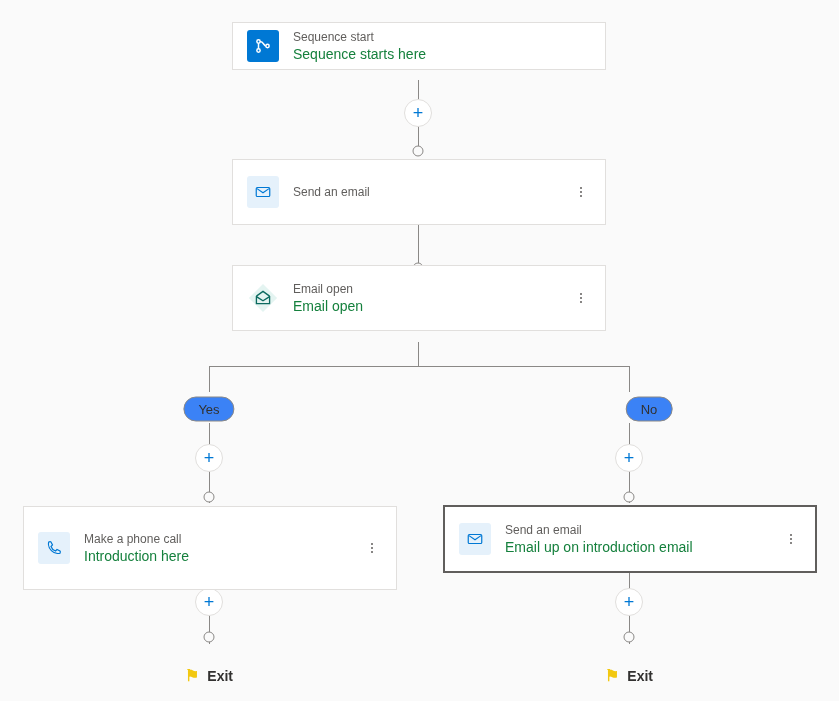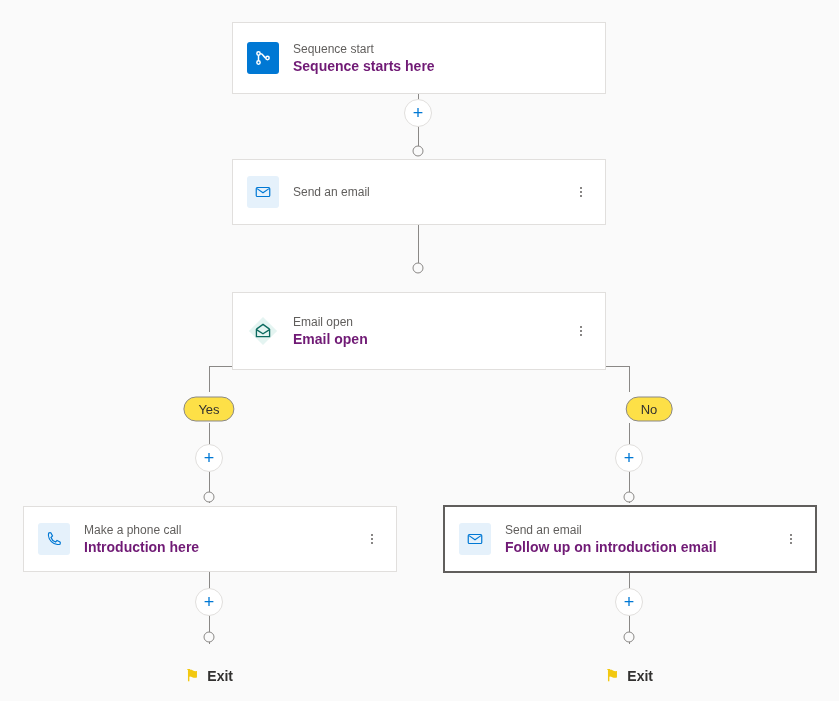--- a/index.html
+++ b/index.html
@@ -25,21 +25,21 @@
     display: flex;
     align-items: center;
     padding: 12px 14px;
     gap: 14px;
   }
   .node.selected {
     border: 2px solid #605e5c;
   }
   .node .texts { display: flex; flex-direction: column; gap: 2px; }
   .node .type-label { font-size: 12px; color: #605e5c; }
-  .node .title { font-size: 14px; font-weight: 700; color: #701a75; }
+  .node .title { font-size: 14px; font-weight: 400; color: #15803d; }
 
   .icon-box {
     width: 32px; height: 32px;
     display: flex; align-items: center; justify-content: center;
     border-radius: 3px;
     flex: 0 0 32px;
   }
   .icon-box.blue-solid { background: #0078d4; color: #fff; }
   .icon-box.blue-soft  { background: #e5f1fb; color: #0078d4; }
   .icon-box.teal-diamond {
@@ -72,21 +72,21 @@
     color:#0078d4; font-size:18px; font-weight:400;
     transform: translate(-50%,-50%);
     cursor:pointer;
     box-shadow: 0 0 0 0 rgba(0,0,0,0);
   }
   .pill {
     position:absolute;
     padding: 4px 14px;
     border:1.5px solid #8a8886;
     border-radius: 14px;
-    background:#fde047;
+    background:#3b82f6;
     font-size:13px;
     transform: translate(-50%,-50%);
     color:#323130;
   }
   .exit {
     position:absolute;
     display:flex; align-items:center; gap:8px;
     transform: translate(-50%,-50%);
     font-weight:600; font-size:14px;
   }
@@ -135,21 +135,21 @@
 
   <div class="exit" style="left:209px; top:675px">
     <span class="flag">⚑</span>
     <span>Exit</span>
   </div>
   <div class="exit" style="left:629px; top:675px">
     <span class="flag">⚑</span>
     <span>Exit</span>
   </div>
 
-  <div class="node" style="left:232px; top:22px; width:374px; height:72px">
+  <div class="node" style="left:232px; top:22px; width:374px; height:48px">
     <div class="icon-box blue-solid">
       <svg width="18" height="18" viewBox="0 0 24 24" fill="none" stroke="currentColor" stroke-width="2">
         <circle cx="6" cy="6" r="2.2"></circle>
           <circle cx="6" cy="18" r="2.2"></circle>
           <circle cx="18" cy="12" r="2.2"></circle>
         <path d="M6 8.2 V15.8"></path>
           <path d="M8 6 C13 6 13 12 15.8 12"></path>
       </svg>
     </div>
     <div class="texts">
@@ -168,21 +168,21 @@
     <div class="texts">
       <div class="type-label">Send an email</div>
     </div>
     <div class="more-btn">
         <span></span>
         <span></span>
         <span></span>
       </div>
   </div>
 
-  <div class="node" style="left:232px; top:292px; width:374px; height:78px">
+  <div class="node" style="left:232px; top:265px; width:374px; height:66px">
     <div class="icon-box teal-diamond">
       <svg width="34" height="34" viewBox="0 0 34 34">
         <polygon points="17,2 32,17 17,32 2,17" fill="#e4f4f1"></polygon>
         <g transform="translate(9,10)" fill="none" stroke="#0b6a5f" stroke-width="1.4">
           <path d="M1 5 L8 0 L15 5"></path>
           <path d="M1 5 V13 H15 V5"></path>
           <path d="M1 5.5 L8 10 L15 5.5"></path>
         </g>
       </svg>
     </div>
@@ -190,21 +190,21 @@
       <div class="type-label">Email open</div>
       <div class="title">Email open</div>
     </div>
     <div class="more-btn">
         <span></span>
         <span></span>
         <span></span>
       </div>
   </div>
 
-  <div class="node" style="left:23px; top:506px; width:374px; height:66px">
+  <div class="node" style="left:23px; top:506px; width:374px; height:84px">
     <div class="icon-box blue-soft">
       <svg width="18" height="18" viewBox="0 0 24 24" fill="none" stroke="currentColor" stroke-width="1.6">
         <path d="M5 4 C5 4 7 3 8 4 L10 8 L8 10 C9 13 11 15 14 16 L16 14 L20 16 C21 17 20 19 20 19 C20 19 14 21 8.5 15.5 C3 10 5 4 5 4 Z"></path>
       </svg>
     </div>
     <div class="texts">
       <div class="type-label">Make a phone call</div>
       <div class="title">Introduction here</div>
     </div>
     <div class="more-btn">
@@ -216,21 +216,21 @@
 
   <div class="node selected" style="left:443px; top:505px; width:374px; height:68px">
     <div class="icon-box blue-soft">
       <svg width="18" height="18" viewBox="0 0 24 24" fill="none" stroke="currentColor" stroke-width="1.6">
         <rect x="3" y="6" width="18" height="12" rx="1.5"></rect>
         <path d="M4 7.5 L12 13 L20 7.5"></path>
       </svg>
     </div>
     <div class="texts">
       <div class="type-label">Send an email</div>
-      <div class="title">Follow up on introduction email</div>
+      <div class="title">Email up on introduction email</div>
     </div>
     <div class="more-btn">
         <span></span>
         <span></span>
         <span></span>
       </div>
   </div>
 
 </div>
 

